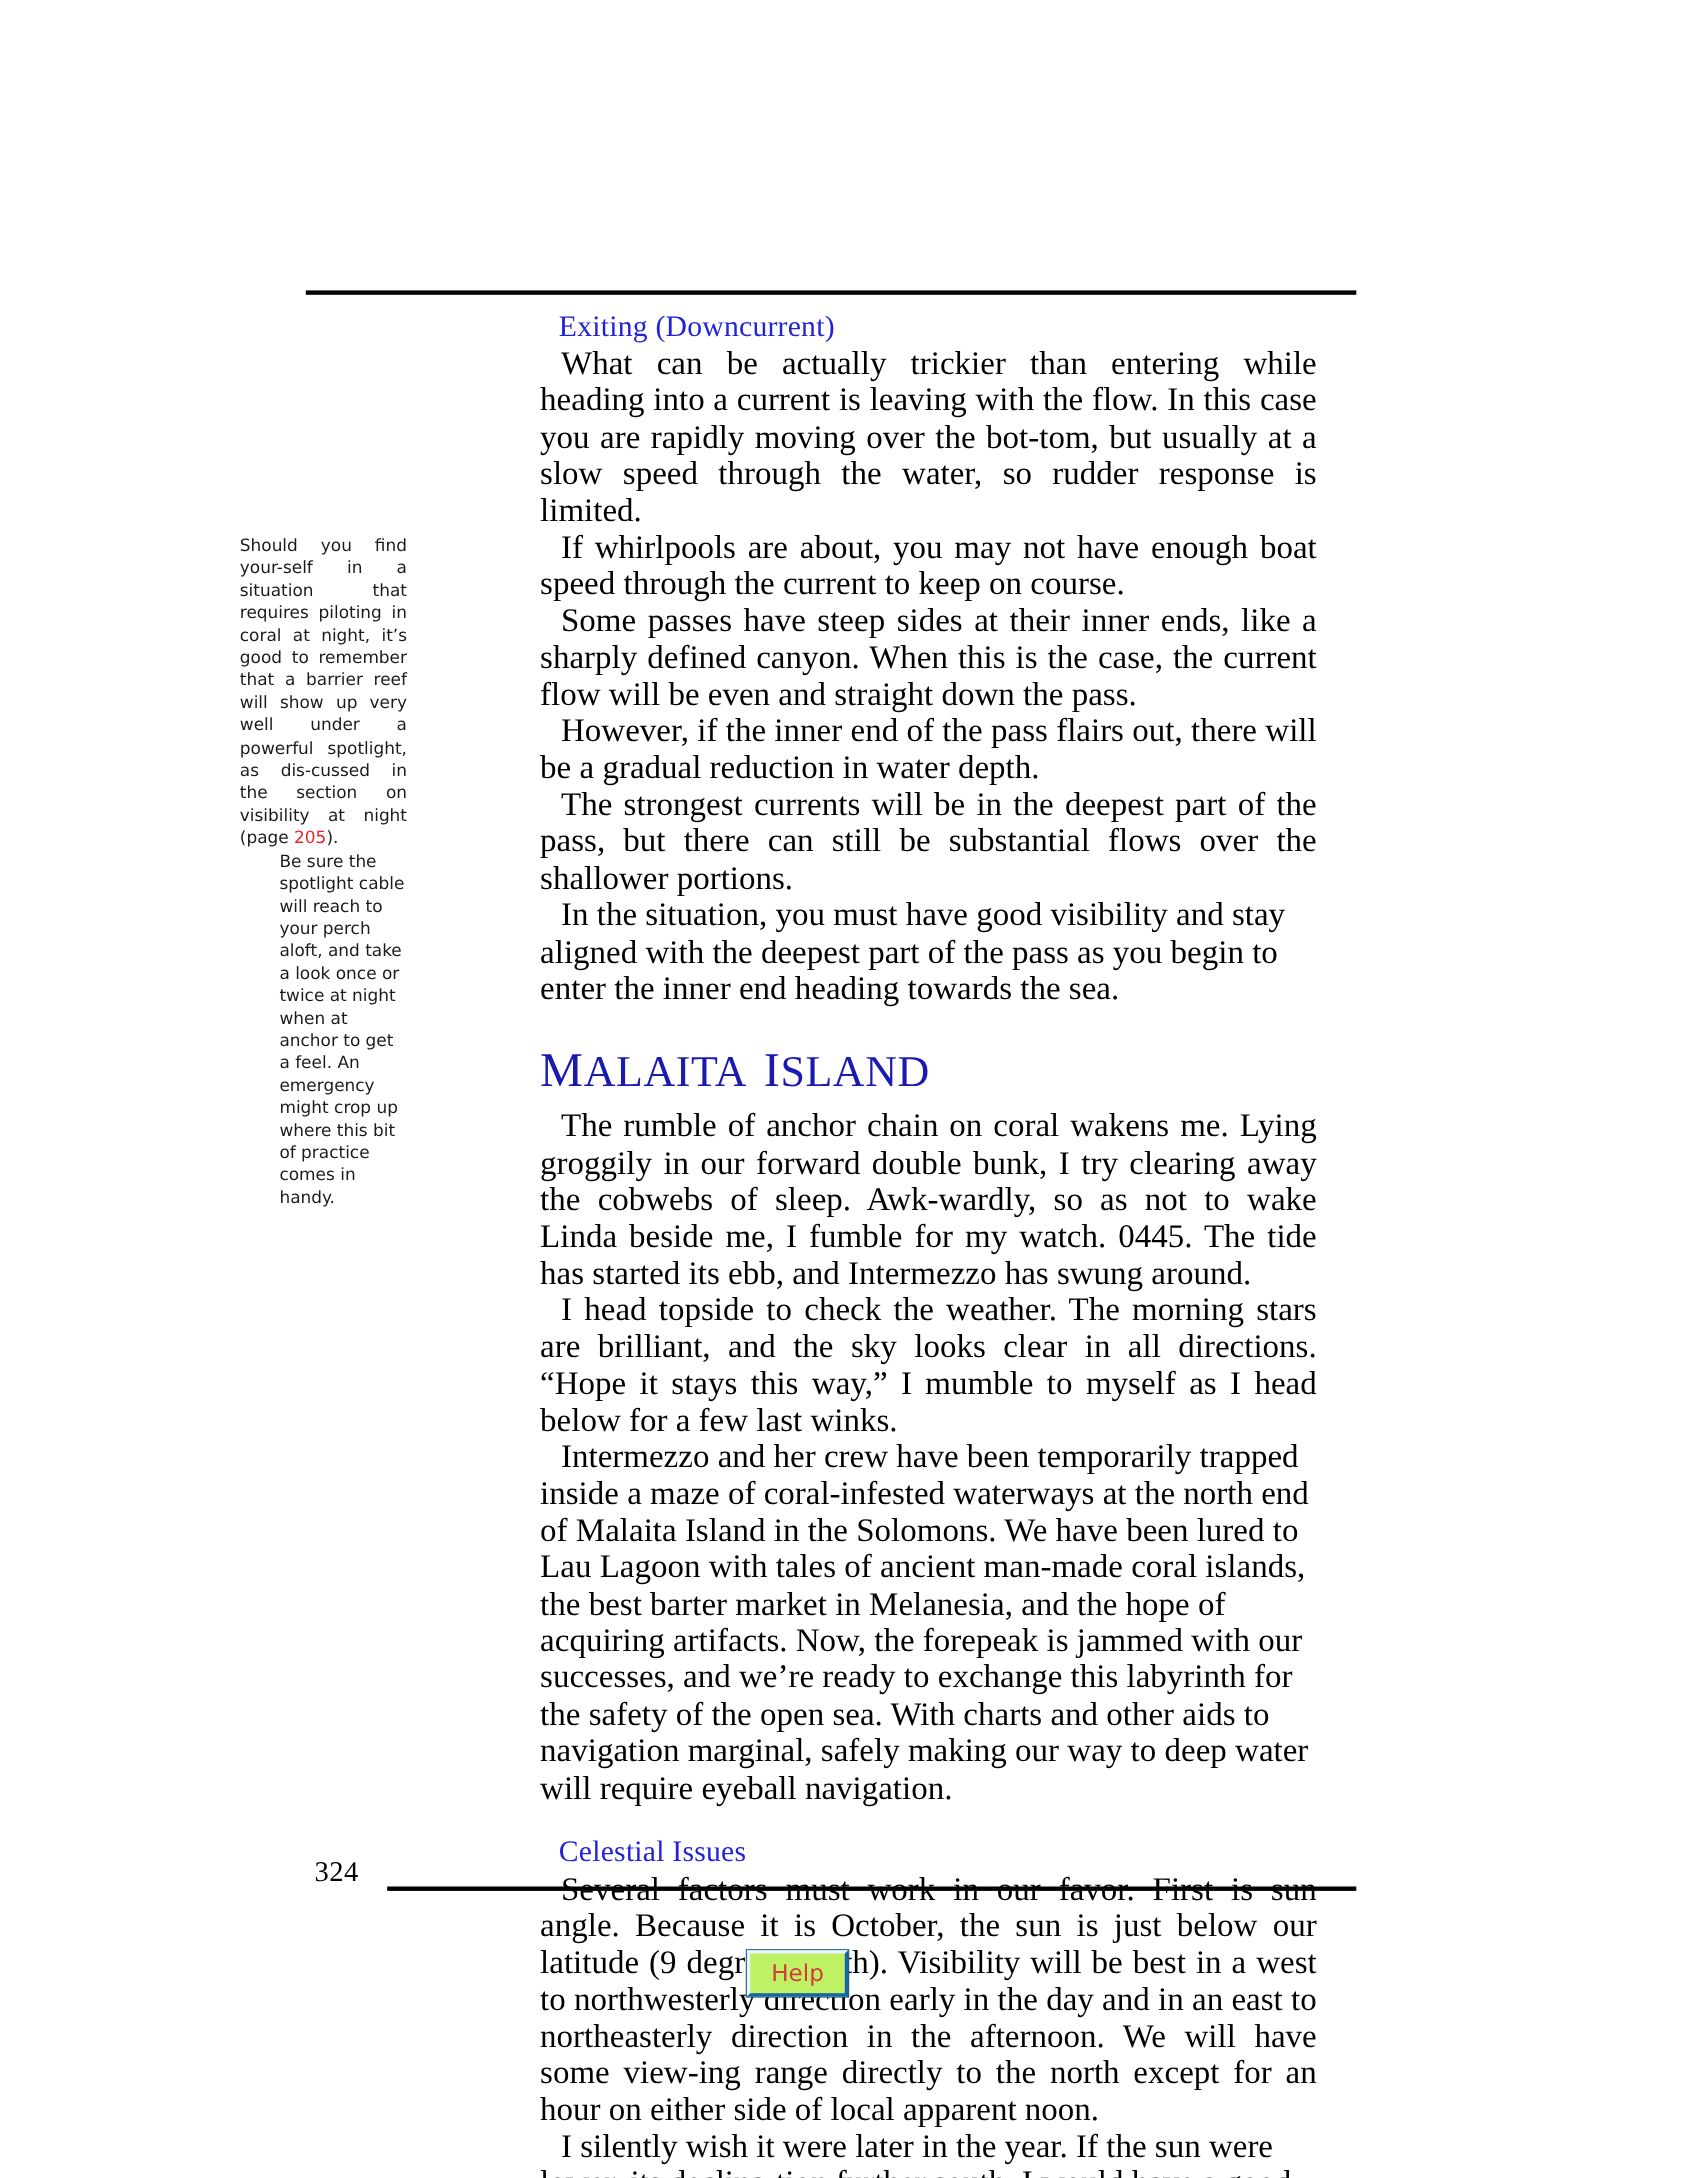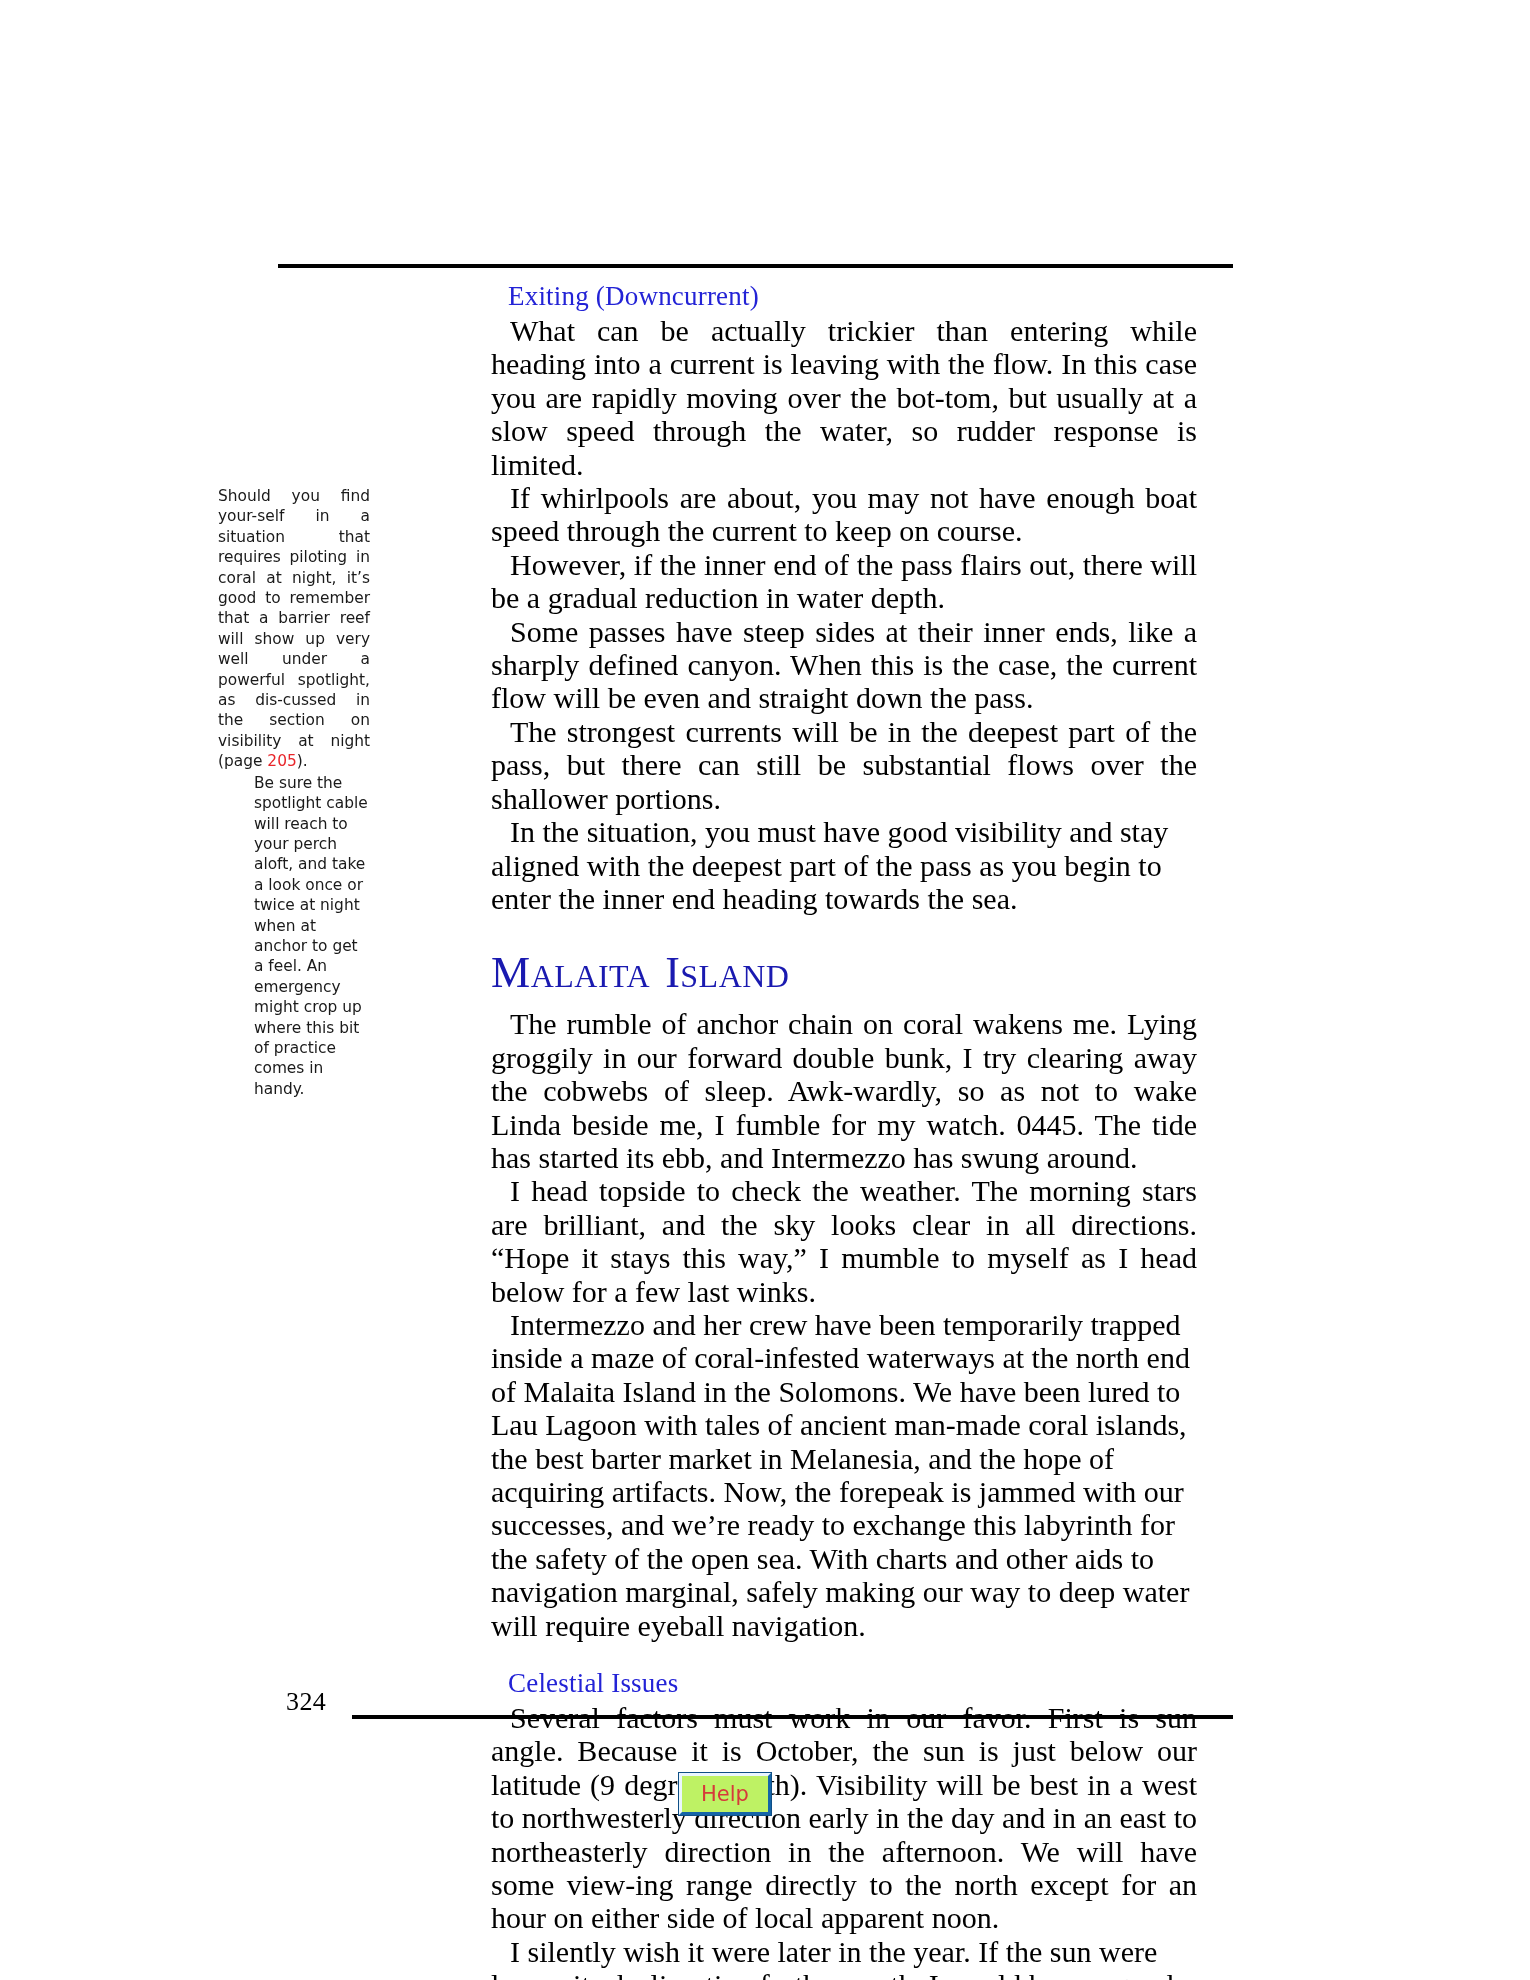--- a/index.html
+++ b/index.html
@@ -110,21 +110,21 @@
     font-size: 27px;
     line-height: 50px;
     letter-spacing: 0.5px;
     white-space: nowrap;
   }
   h1.head-main .cap {
     font-size: 44px;
     line-height: 50px;
   }
   h1.head-main .sc {
-    font-size: 32px;
+    font-size: 40px;
     line-height: 50px;
   }
   h1.head-main .gap {
     display: inline-block;
     width: 15px;
   }
 
   h2.head-sub.spaced {
     margin-top: 24px;
   }
@@ -177,22 +177,22 @@
     <p><span>Should you find your-self in a situation that requires piloting in coral at night, it’s good to remember that a barrier reef will show up very well under a powerful spotlight, as dis-cussed in the section on visibility at night</span> <span class="nowrap"><span>(page </span><span class="xref">205</span><span>).</span></span></p>
     <p class="last-line">Be sure the spotlight cable will reach to your perch aloft, and take a look once or twice at night when at anchor to get a feel. An emergency might crop up where this bit of practice comes in handy.</p>
   </div>
 
   <div class="column">
 
     <h2 class="head-sub">Exiting (Downcurrent)</h2>
 
     <p class="body">What can be actually trickier than entering while heading into a current is leaving with the flow. In this case you are rapidly moving over the bot-tom, but usually at a slow speed through the water, so rudder response is limited.</p>
     <p class="body">If whirlpools are about, you may not have enough boat speed through the current to keep on course.</p>
+    <p class="body">Some passes have steep sides at their inner ends, like a sharply defined canyon. When this is the case, the current flow will be even and straight down the pass.</p>
     <p class="body">However, if the inner end of the pass flairs out, there will be a gradual reduction in water depth.</p>
-    <p class="body">Some passes have steep sides at their inner ends, like a sharply defined canyon. When this is the case, the current flow will be even and straight down the pass.</p>
     <p class="body">The strongest currents will be in the deepest part of the pass, but there can still be substantial flows over the shallower portions.</p>
     <p class="body ragged">In the situation, you must have good visibility and stay aligned with the deepest part of the pass as you begin to enter the inner end heading towards the sea.</p>
 
     <h1 class="head-main"><span class="cap">M</span><span class="sc">ALAITA</span><span class="gap"></span><span class="cap">I</span><span class="sc">SLAND</span></h1>
 
     <p class="body">The rumble of anchor chain on coral wakens me. Lying groggily in our forward double bunk, I try clearing away the cobwebs of sleep. Awk-wardly, so as not to wake Linda beside me, I fumble for my watch. 0445. The tide has started its ebb, and Intermezzo has swung around.</p>
     <p class="body">I head topside to check the weather. The morning stars are brilliant, and the sky looks clear in all directions. “Hope it stays this way,” I mumble to myself as I head below for a few last winks.</p>
     <p class="body ragged">Intermezzo and her crew have been temporarily trapped inside a maze of coral-infested waterways at the north end of Malaita Island in the Solomons. We have been lured to Lau Lagoon with tales of ancient man-made coral islands, the best barter market in Melanesia, and the hope of acquiring artifacts. Now, the forepeak is jammed with our successes, and we’re ready to exchange this labyrinth for the safety of the open sea. With charts and other aids to navigation marginal, safely making our way to deep water will require eyeball navigation.</p>
 
     <h2 class="head-sub spaced">Celestial Issues</h2>

